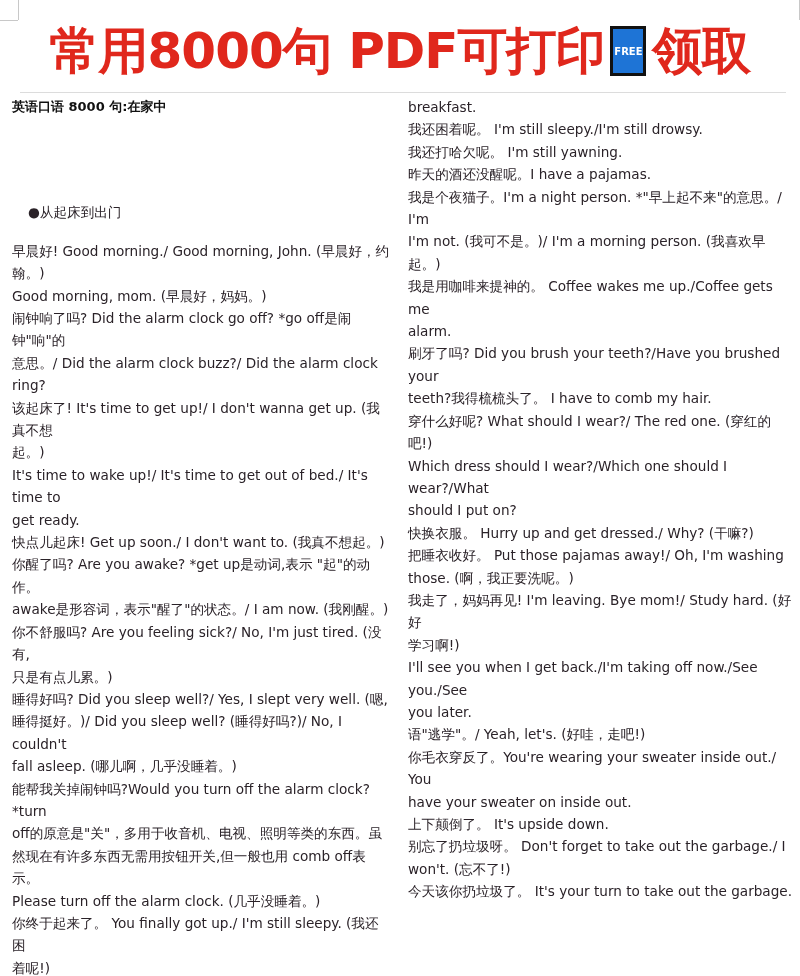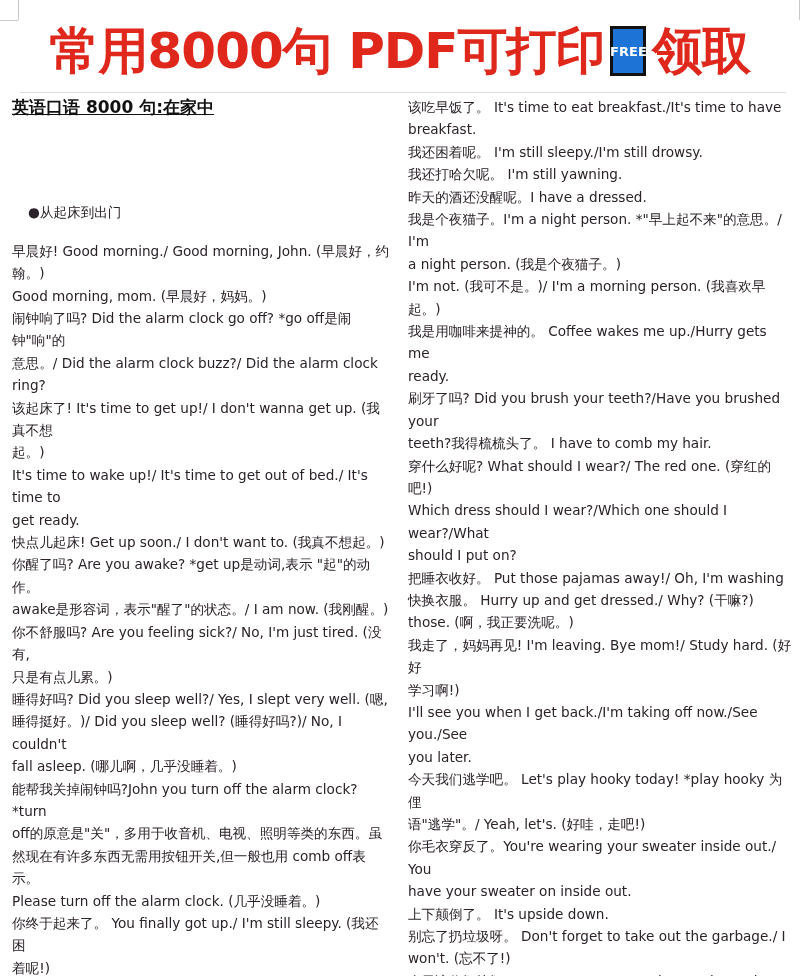--- a/index.html
+++ b/index.html
@@ -14,31 +14,31 @@
   .banner {
     position:absolute; left:0; top:18px; width:800px; height:66px;
     display:flex; align-items:center; justify-content:center;
     color:#e0271c; font-weight:bold; font-size:50px; letter-spacing:-1px;
     font-family: "DejaVu Sans", "Liberation Sans", sans-serif;
   }
   .banner .txt { white-space:nowrap; }
   .free-badge {
     display:inline-flex; align-items:center; justify-content:center;
     width:36px; height:50px; background:#1e74d6; border:3px solid #111;
-    color:#fff; font-size:13px; font-weight:bold; margin:0 6px; letter-spacing:0;
+    color:#fff; font-size:10px; font-weight:bold; margin:0 6px; letter-spacing:0;
     box-sizing:border-box;
   }
   .divider { position:absolute; left:20px; right:14px; top:92px; height:1px; background:#dcdcdc; }
   .col {
     position:absolute; top:96px; width:378px;
     font-size:13.6px; line-height:22.4px; color:#2a2228;
   }
   .col.left { left:12px; }
   .col.right { left:408px; width:384px; }
-  .doc-title { font-weight:bold; font-size:17px; color:#111; margin:0; height:22.4px;text-decoration:underline; }
+  .doc-title { font-weight:bold; font-size:13px; color:#111; margin:0; height:22.4px; }
   .spacer-big { height:67px; }
   .spacer-line { height:22.4px; }
   .line { margin:0; white-space:normal; }
   .section-head { margin:16px; }
 </style>
 </head>
 <body>
 
 <div class="corner-mark-left"></div>
 <div class="corner-mark-h"></div>
@@ -66,56 +66,53 @@
       <p class="line">It's time to wake up!/ It's time to get out of bed./ It's time to</p>
       <p class="line">get ready.</p>
       <p class="line">快点儿起床! Get up soon./   I don't want to. (我真不想起。)</p>
       <p class="line">你醒了吗? Are you awake? *get up是动词,表示 "起"的动作。</p>
       <p class="line">awake是形容词，表示"醒了"的状态。/ I am now. (我刚醒。)</p>
       <p class="line">你不舒服吗? Are you feeling sick?/   No, I'm just tired. (没有,</p>
       <p class="line">只是有点儿累。)</p>
       <p class="line">睡得好吗? Did you sleep well?/   Yes, I slept very well. (嗯,</p>
       <p class="line">睡得挺好。)/ Did you sleep well? (睡得好吗?)/ No, I couldn't</p>
       <p class="line">fall asleep. (哪儿啊，几乎没睡着。)</p>
-      <p class="line">能帮我关掉闹钟吗?John you turn off the alarm clock? *turn</p>
+      <p class="line">能帮我关掉闹钟吗?Would you turn off the alarm clock? *turn</p>
       <p class="line">off的原意是"关"，多用于收音机、电视、照明等类的东西。虽</p>
       <p class="line">然现在有许多东西无需用按钮开关,但一般也用 comb off表示。</p>
       <p class="line">Please turn off the alarm clock. (几乎没睡着。)</p>
       <p class="line">你终于起来了。 You finally got up./   I'm still sleepy. (我还困</p>
       <p class="line">着呢!)</p>
       <p class="spacer-line"></p>
       <p class="line">今天是个好天! It's a nice day!/ It sure is. (是不错啊。)</p>
     </div>
 </div>
 
 <div class="col right">
   <div id="right-lines">
-      <p class="line">该吃早饭了。 It's time to eat breakfast./It's time to have</p>
       <p class="line">breakfast.</p>
       <p class="line">我还困着呢。 I'm still sleepy./I'm still drowsy.</p>
       <p class="line">我还打哈欠呢。 I'm still yawning.</p>
-      <p class="line">昨天的酒还没醒呢。I have a dressed.</p>
+      <p class="line">昨天的酒还没醒呢。I have a pajamas.</p>
       <p class="line">我是个夜猫子。I'm a night person. *"早上起不来"的意思。/ I'm</p>
-      <p class="line">a night person. (我是个夜猫子。)</p>
       <p class="line">I'm not. (我可不是。)/ I'm a morning person. (我喜欢早起。)</p>
-      <p class="line">我是用咖啡来提神的。 Coffee wakes me up./Hurry gets me</p>
-      <p class="line">ready.</p>
+      <p class="line">我是用咖啡来提神的。 Coffee wakes me up./Coffee gets me</p>
+      <p class="line">alarm.</p>
       <p class="line">刷牙了吗? Did you brush your teeth?/Have you brushed your</p>
       <p class="line">teeth?我得梳梳头了。 I have to comb my hair.</p>
       <p class="line">穿什么好呢? What should I wear?/ The red one. (穿红的吧!)</p>
       <p class="line">Which dress should I wear?/Which one should I wear?/What</p>
       <p class="line">should I put on?</p>
+      <p class="line">快换衣服。 Hurry up and get dressed./ Why? (干嘛?)</p>
       <p class="line">把睡衣收好。 Put those pajamas away!/ Oh, I'm washing</p>
-      <p class="line">快换衣服。 Hurry up and get dressed./ Why? (干嘛?)</p>
       <p class="line">those. (啊，我正要洗呢。)</p>
       <p class="line">我走了，妈妈再见! I'm leaving. Bye mom!/ Study hard. (好好</p>
       <p class="line">学习啊!)</p>
       <p class="line">I'll see you when I get back./I'm taking off now./See you./See</p>
       <p class="line">you later.</p>
-      <p class="line">今天我们逃学吧。 Let's play hooky today! *play hooky 为俚</p>
       <p class="line">语"逃学"。/ Yeah, let's. (好哇，走吧!)</p>
       <p class="line">你毛衣穿反了。You're wearing your sweater inside out./ You</p>
       <p class="line">have your sweater on inside out.</p>
       <p class="line">上下颠倒了。 It's upside down.</p>
       <p class="line">别忘了扔垃圾呀。 Don't forget to take out the garbage./ I</p>
       <p class="line">won't. (忘不了!)</p>
       <p class="line">今天该你扔垃圾了。 It's your turn to take out the garbage.</p>
     </div>
 </div>
 

